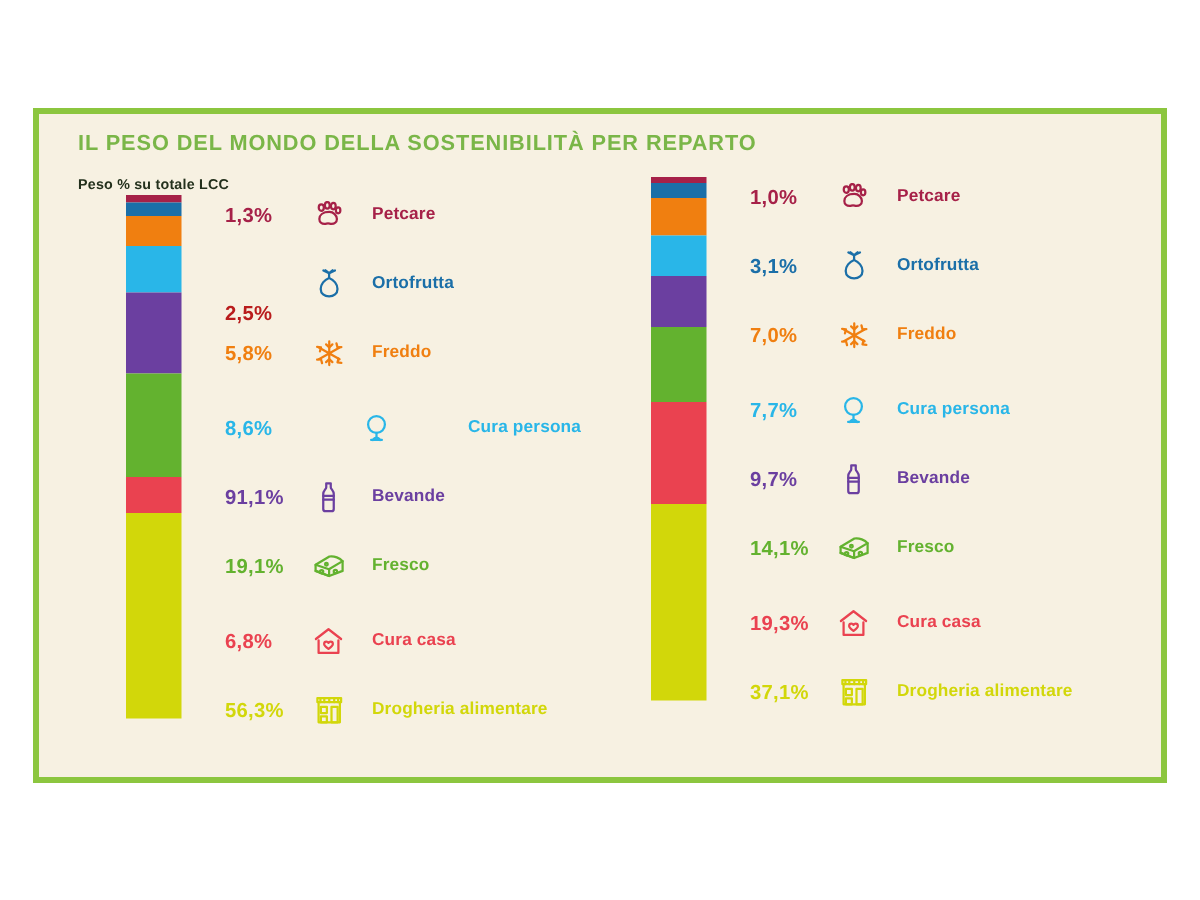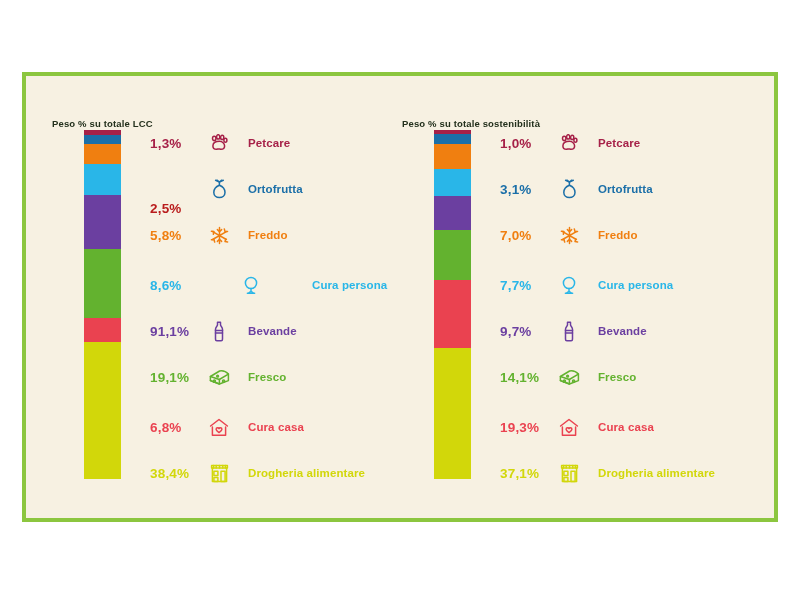--- a/index.html
+++ b/index.html
@@ -107,20 +107,21 @@
     letter-spacing: 0.1px;
     margin-left: 4px;
     padding-left: 12px;
   }
 </style>
 </head>
 <body>
 
 <div id="frame">
 
+  <div id="title">IL PESO DEL MONDO DELLA SOSTENIBILITÀ PER REPARTO</div>
 
   <div class="panel left">
     <div class="panel-header">Peso % su totale LCC</div>
     <div class="panel-body">
       <div class="bar">
           <div class="seg" title="Petcare 1,3%" style="background: rgb(166, 33, 72); flex: 1.3 0 0px;"></div>
           <div class="seg" title="Ortofrutta 2,5%" style="background: rgb(27, 111, 168); flex: 2.5 0 0px;"></div>
           <div class="seg" title="Freddo 5,8%" style="background: rgb(240, 127, 16); flex: 5.8 0 0px;"></div>
           <div class="seg" title="Cura persona 8,6%" style="background: rgb(41, 182, 232); flex: 8.6 0 0px;"></div>
           <div class="seg" title="Bevande 15,2%" style="background: rgb(107, 63, 160); flex: 15.2 0 0px;"></div>
@@ -208,39 +209,38 @@
             <div class="ico">
               <svg width="20" height="19" viewBox="0 0 20 19">
                 <path d="M1.6 8 10 1.5 18.4 8" fill="none" stroke="#ea4250" stroke-width="1.5" stroke-linecap="round" stroke-linejoin="round"></path>
                 <path d="M3.4 8.9v8.4h13.2V8.9" fill="none" stroke="#ea4250" stroke-width="1.5" stroke-linecap="round" stroke-linejoin="round"></path>
                 <path d="M10 14.6c-1.6-1.2-2.9-2.1-2.9-3.3 0-.9.7-1.5 1.5-1.5.6 0 1.1.3 1.4.8.3-.5.8-.8 1.4-.8.8 0 1.5.6 1.5 1.5 0 1.2-1.3 2.1-2.9 3.3z" fill="none" stroke="#ea4250" stroke-width="1.5" stroke-linecap="round" stroke-linejoin="round"></path>
               </svg>
             </div>
             <div class="lbl" style="color: rgb(234, 66, 80);">Cura casa</div>
           </div>
           <div class="row" style="top: 334px;">
-            <div class="pct" style="color: rgb(210, 215, 10);">38,4%</div>
+            <div class="pct" style="color: rgb(210, 215, 10);">56,3%</div>
             <div class="ico">
               <svg width="21" height="19" viewBox="0 0 21 19">
                 <path d="M2.6 1.4h15.8v2.7H2.6z" fill="none" stroke="#d2d70a" stroke-width="1.5" stroke-linecap="round" stroke-linejoin="round"></path>
                 <path d="M4.6 1.4v2.7M7.2 1.4v2.7M10.5 1.4v2.7M13.8 1.4v2.7M16.4 1.4v2.7" fill="none" stroke="#d2d70a" stroke-width="1.5" stroke-linecap="round" stroke-linejoin="round"></path>
                 <path d="M3.4 4.1v13.4h14.2V4.1" fill="none" stroke="#d2d70a" stroke-width="1.5" stroke-linecap="round" stroke-linejoin="round"></path>
                 <path d="M4.9 7.2h4v4.2h-4z" fill="none" stroke="#d2d70a" stroke-width="1.5" stroke-linecap="round" stroke-linejoin="round"></path>
                 <path d="M12 7.2h4.1v10.3H12z" fill="none" stroke="#d2d70a" stroke-width="1.5" stroke-linecap="round" stroke-linejoin="round"></path>
                 <path d="M4.9 13.5h4v4h-4z" fill="none" stroke="#d2d70a" stroke-width="1.5" stroke-linecap="round" stroke-linejoin="round"></path>
               </svg>
             </div>
             <div class="lbl" style="color: rgb(210, 215, 10);">Drogheria alimentare</div>
           </div>
         </div>
     </div>
   </div>
 
   <div class="panel right">
-    <div class="panel-header">Peso % su totale sostenibilità</div>
     <div class="panel-body">
       <div class="bar">
           <div class="seg" title="Petcare 1,0%" style="background: rgb(166, 33, 72); flex: 1 0 0px;"></div>
           <div class="seg" title="Ortofrutta 3,1%" style="background: rgb(27, 111, 168); flex: 3.1 0 0px;"></div>
           <div class="seg" title="Freddo 7,0%" style="background: rgb(240, 127, 16); flex: 7 0 0px;"></div>
           <div class="seg" title="Cura persona 7,7%" style="background: rgb(41, 182, 232); flex: 7.7 0 0px;"></div>
           <div class="seg" title="Bevande 9,7%" style="background: rgb(107, 63, 160); flex: 9.7 0 0px;"></div>
           <div class="seg" title="Fresco 14,1%" style="background: rgb(99, 178, 47); flex: 14.1 0 0px;"></div>
           <div class="seg" title="Cura casa 19,3%" style="background: rgb(234, 66, 80); flex: 19.3 0 0px;"></div>
           <div class="seg" title="Drogheria alimentare 37,1%" style="background: rgb(210, 215, 10); flex: 37.1 0 0px;"></div>

